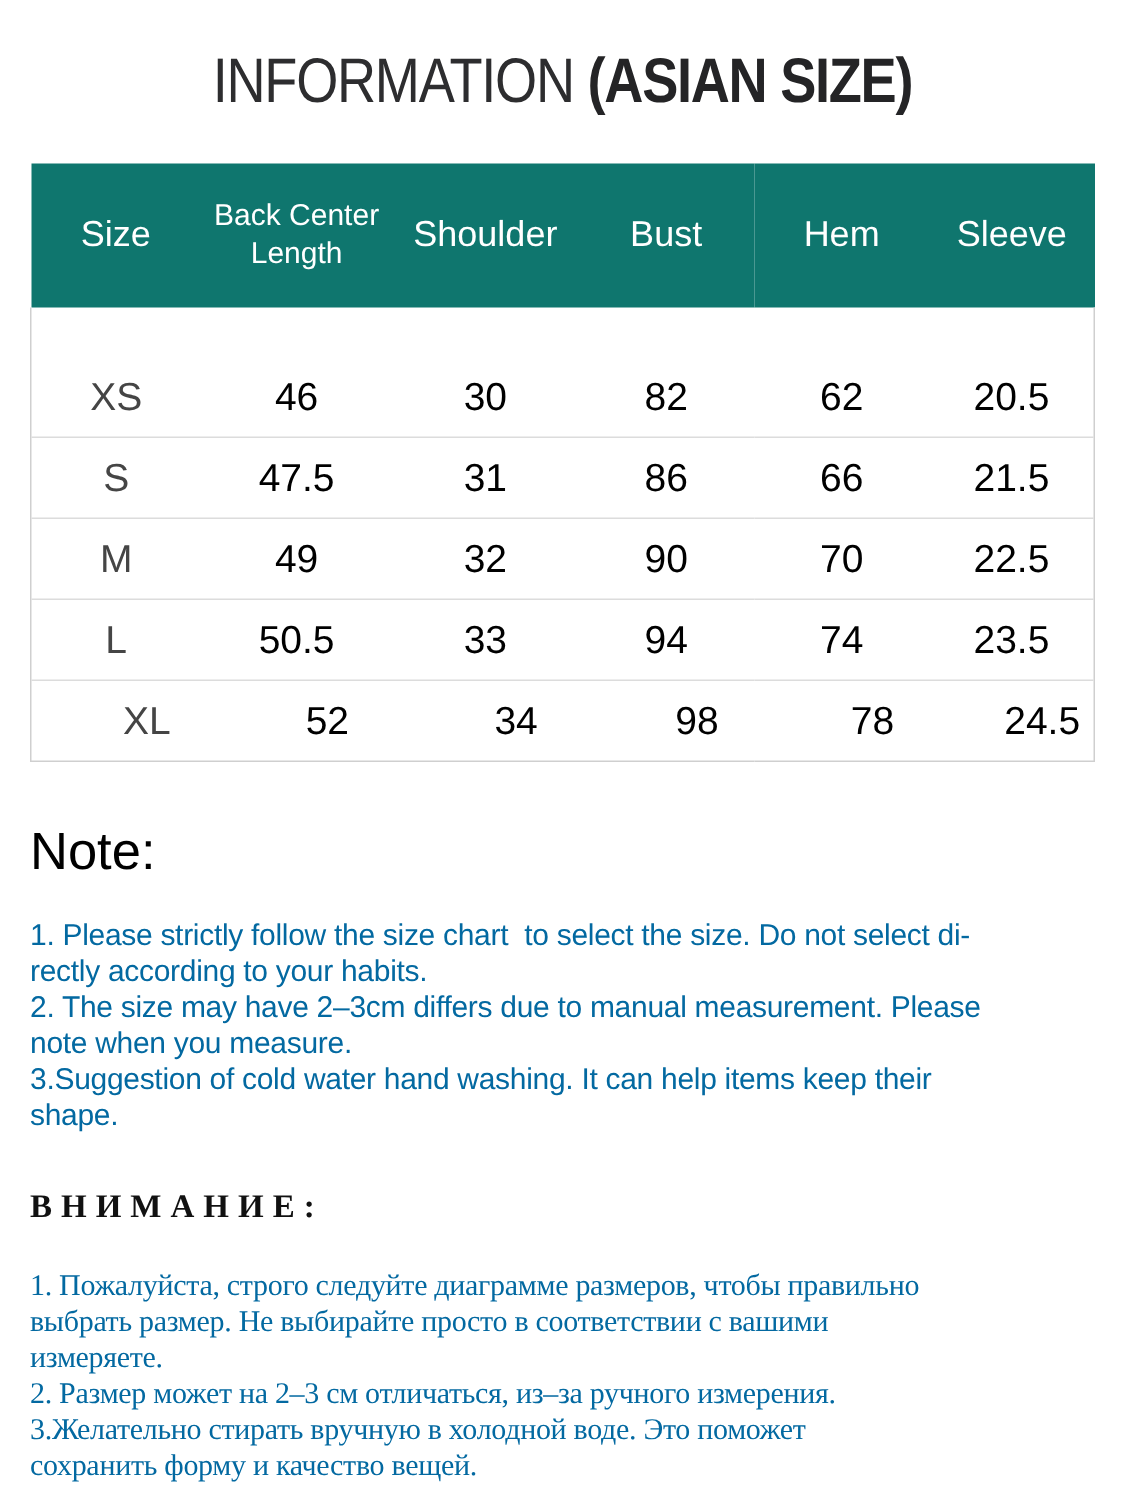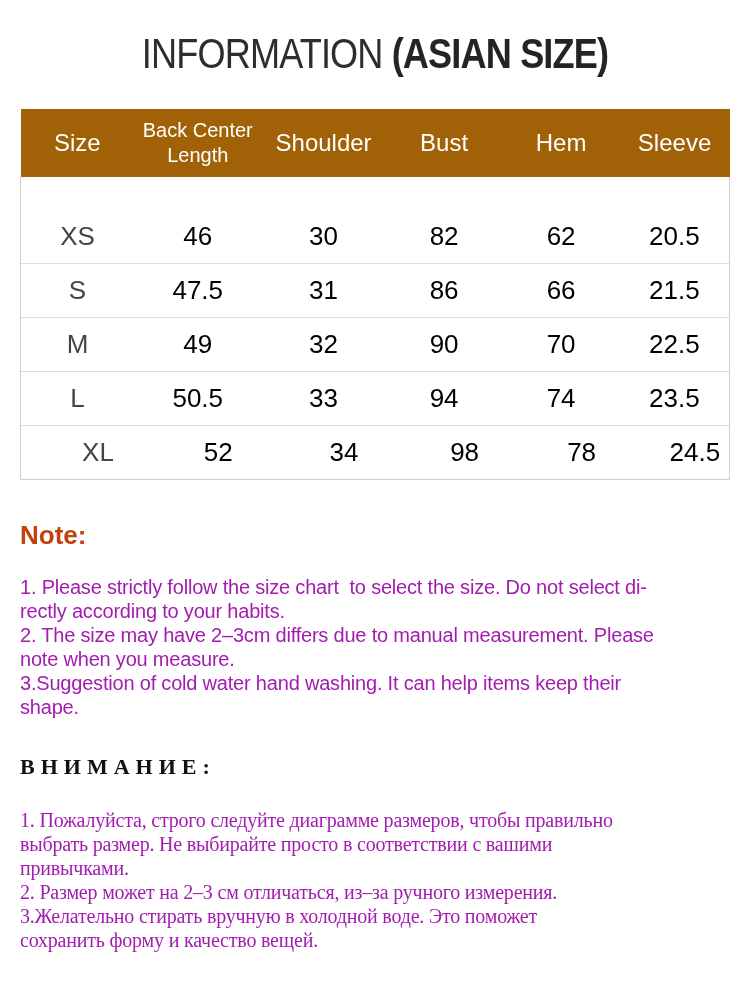--- a/index.html
+++ b/index.html
@@ -31,23 +31,23 @@
   .title .t-bold { font-weight: 700; color: #242426; }
 
   
   .size-table {
     width: 710px;
     margin: 31px auto 0 auto;
     border-collapse: collapse;
     table-layout: fixed;
   }
   .size-table thead th {
-    background: #a16207;
+    background: #0f766e;
     color: #ffffff;
-    height: 68px;
+    height: 96px;
     font-weight: 400;
     font-size: 24px;
     text-align: center;
     vertical-align: middle;
     padding: 0;
   }
   .size-table thead th .wrap {
     display: inline-block;
     max-width: 118px;
     font-size: 20px;
@@ -65,28 +65,28 @@
   .size-table tbody tr:first-child td { padding-top: 33px; }
   .size-table tbody tr + tr td { border-top: 1px solid #dcdcdc; }
   .size-table tbody td:first-child { border-left: 1px solid #cfcfcf; }
   .size-table tbody td:last-child { border-right: 1px solid #cfcfcf; }
   .size-table tbody tr:last-child td { border-bottom: 1px solid #cfcfcf; padding-left: 41px; }
 
   
   .note-section { margin: 40px 20px 0 20px; }
   .note-heading {
     margin: 0 0 24px 0;
-    font-size: 26px;
-    font-weight: 700;
-    color: #c2410c;
+    font-size: 35px;
+    font-weight: 400;
+    color: #000000;
   }
   .text-line {
     font-size: 20px;
     line-height: 24px;
-    color: #a21caf;
+    color: #0369a1;
     letter-spacing: -0.2px;
     white-space: pre;
   }
 
   .attention-section { margin: 35px 20px 0 20px; font-family: Liberation Serif, serif; }
   .attention-heading {
     margin: 0 0 28px 0;
     font-size: 22px;
     font-weight: 700;
     letter-spacing: 6px;
@@ -173,20 +173,20 @@
       <div class="text-line">3.Suggestion of cold water hand washing. It can help items keep their</div>
       <div class="text-line">shape.</div>
     </div>
   </section>
 
   <section class="attention-section">
     <h2 class="attention-heading">ВНИМАНИЕ:</h2>
     <div>
       <div class="text-line">1. Пожалуйста, строго следуйте диаграмме размеров, чтобы правильно</div>
       <div class="text-line">выбрать размер. Не выбирайте просто в соответствии с вашими</div>
-      <div class="text-line">привычками.</div>
+      <div class="text-line">измеряете.</div>
       <div class="text-line">2. Размер может на 2–3 см отличаться, из–за ручного измерения.</div>
       <div class="text-line">3.Желательно стирать вручную в холодной воде. Это поможет</div>
       <div class="text-line">сохранить форму и качество вещей.</div>
     </div>
   </section>
 
 </div>
 
 </body></html>

